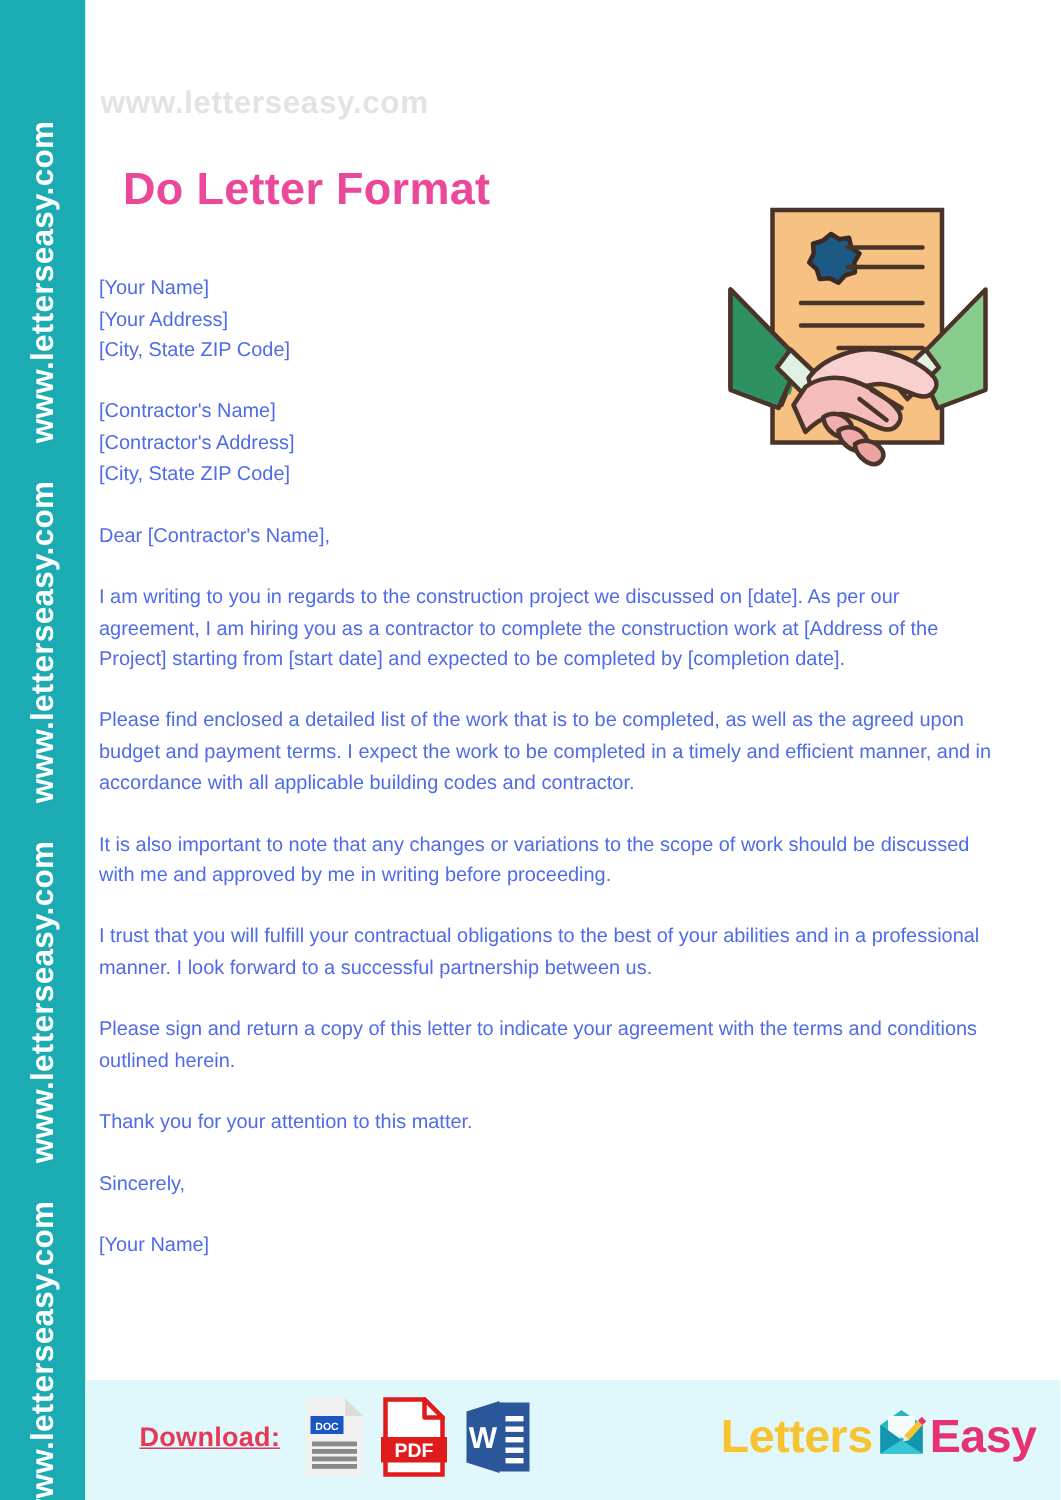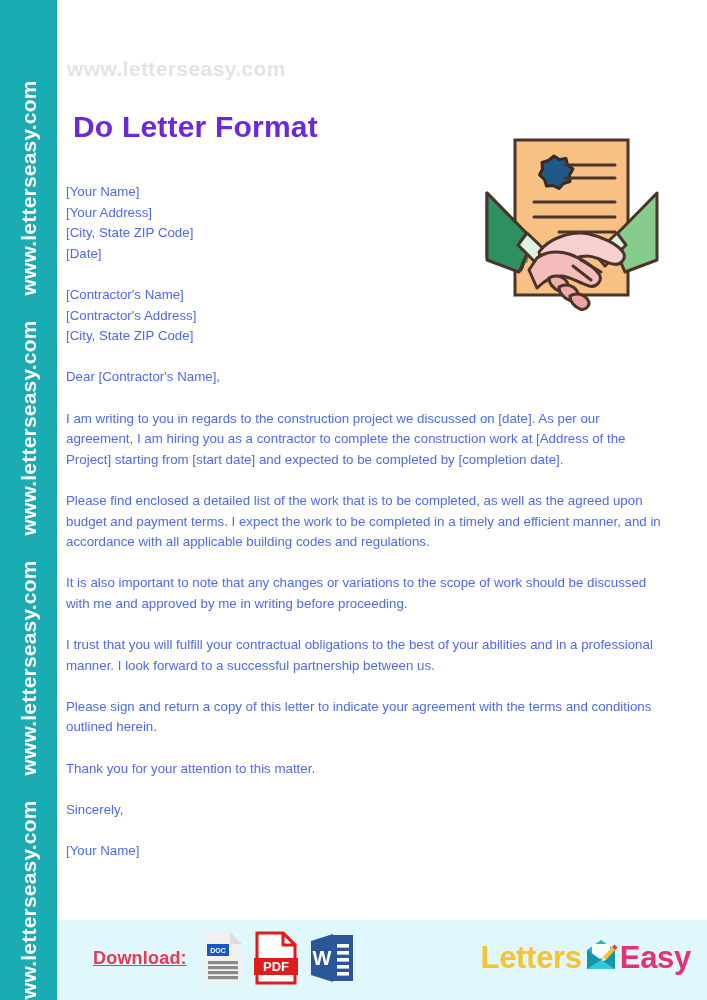--- a/index.html
+++ b/index.html
@@ -55,25 +55,25 @@
     left: 10px;
     top: 57px;
     font-size: 21px;
     font-weight: bold;
     color: #e3e3e3;
     letter-spacing: 0.4px;
   }
 
   .doc-title {
     position: absolute;
-    left: 16px;
+    left: 25px;
     top: 110px;
     font-size: 30px;
     font-weight: bold;
-    color: #6d28d9;
+    color: #ec4899;
     letter-spacing: 0.2px;
   }
 
   
   .illustration {
     position: absolute;
     left: 420px;
     top: 130px;
     width: 200px;
     height: 195px;
@@ -197,37 +197,36 @@
         <line x1="96" y1="136" x2="114" y2="150" stroke="#4A342A" stroke-width="3" stroke-linecap="round"></line>
       </svg>
     </div>
 
     <div class="letter">
 
       <div class="block">
         <span class="line">[Your Name]</span>
         <span class="line">[Your Address]</span>
         <span class="line">[City, State ZIP Code]</span>
-        <span class="line">[Date]</span>
       </div>
 
       <div class="gap"></div>
 
       <div class="block">
         <span class="line">[Contractor's Name]</span>
         <span class="line">[Contractor's Address]</span>
         <span class="line">[City, State ZIP Code]</span>
       </div>
 
       <div class="gap"></div>
 
       <p class="para">Dear [Contractor's Name],</p>
 
       <p class="para">I am writing to you in regards to the construction project we discussed on [date]. As per our agreement, I am hiring you as a contractor to complete the construction work at [Address of the Project] starting from [start date] and expected to be completed by [completion date].</p>
-      <p class="para">Please find enclosed a detailed list of the work that is to be completed, as well as the agreed upon budget and payment terms. I expect the work to be completed in a timely and efficient manner, and in accordance with all applicable building codes and regulations.</p>
+      <p class="para">Please find enclosed a detailed list of the work that is to be completed, as well as the agreed upon budget and payment terms. I expect the work to be completed in a timely and efficient manner, and in accordance with all applicable building codes and contractor.</p>
       <p class="para">It is also important to note that any changes or variations to the scope of work should be discussed with me and approved by me in writing before proceeding.</p>
       <p class="para">I trust that you will fulfill your contractual obligations to the best of your abilities and in a professional manner. I look forward to a successful partnership between us.</p>
       <p class="para">Please sign and return a copy of this letter to indicate your agreement with the terms and conditions outlined herein.</p>
       <p class="para">Thank you for your attention to this matter.</p>
 
       <p class="para">Sincerely,</p>
       <p>[Your Name]</p>
     </div>
   </div>
 

